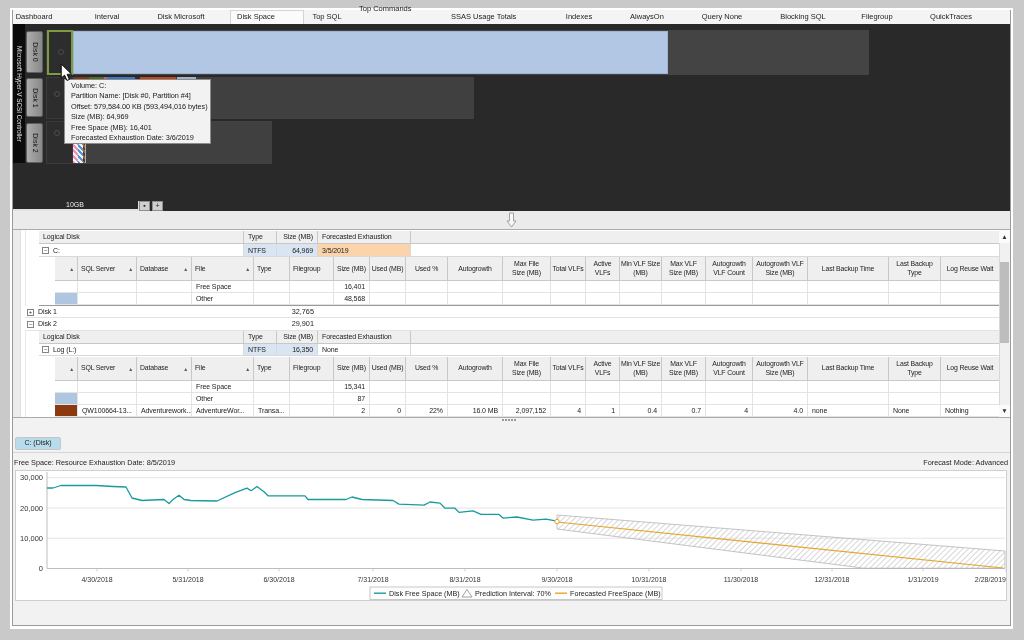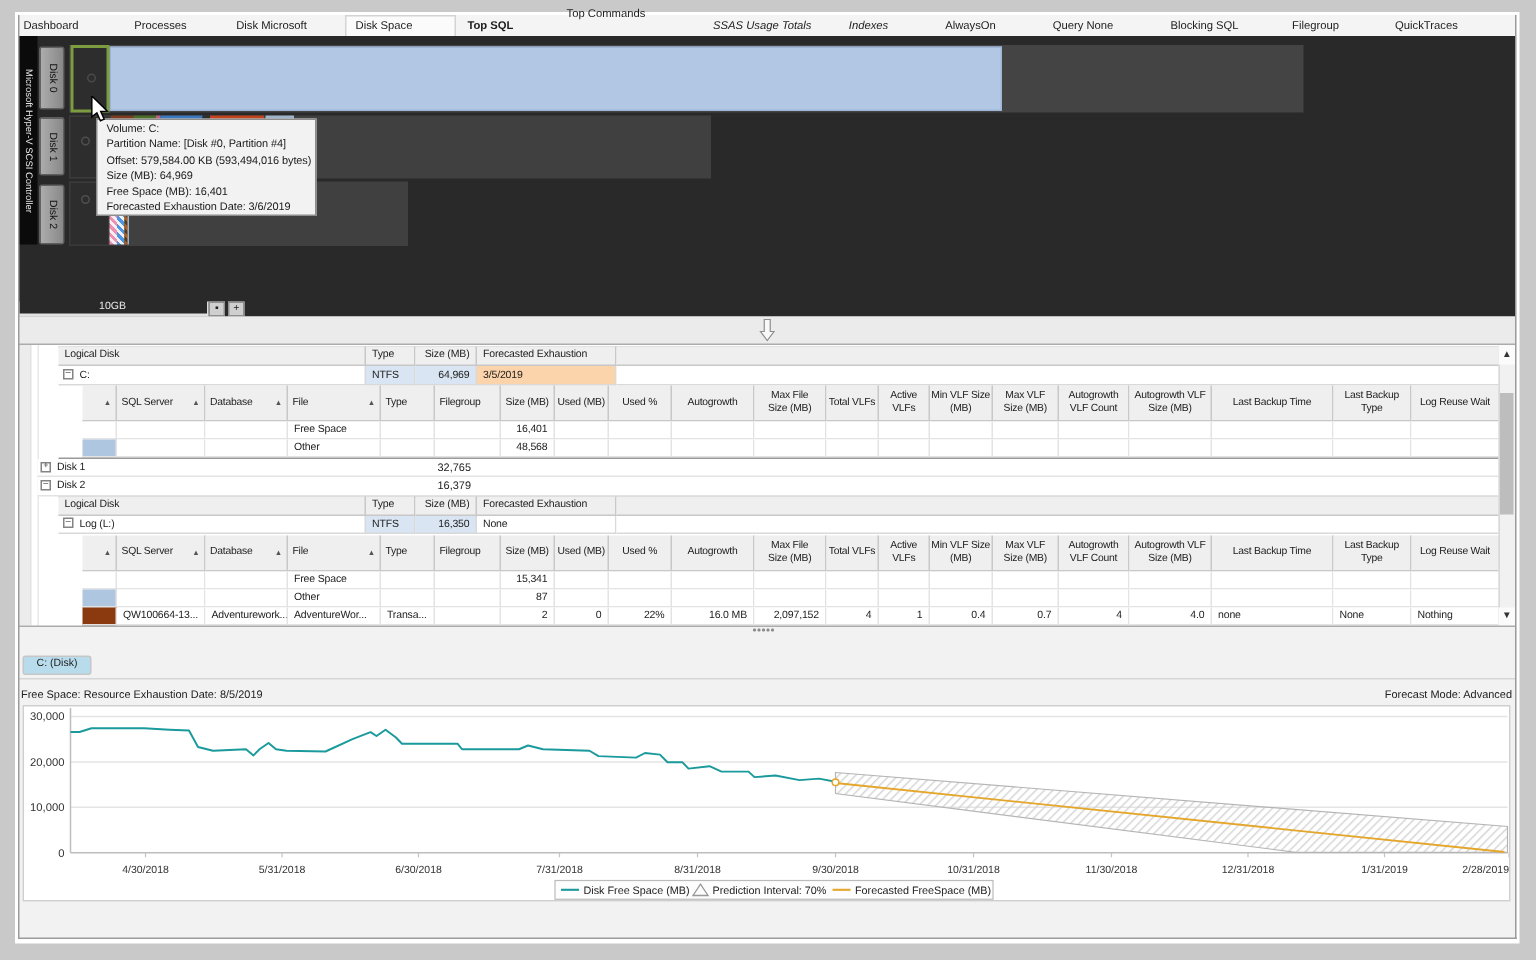--- a/index.html
+++ b/index.html
@@ -2,27 +2,27 @@
 <html><head><meta charset="utf-8"><style>
 *{margin:0;padding:0;box-sizing:border-box}
 html,body{width:1024px;height:640px;background:#c9c9c9;font-family:"Liberation Sans",sans-serif;overflow:hidden}
 .a{position:absolute}
 </style></head><body>
 <div class="a" style="left:10px;top:8px;width:1003px;height:621px;background:#fff;"></div>
 <div class="a" style="left:12px;top:10px;width:999px;height:616px;background:#f2f2f2;border:1px solid #9b9b9b;border-top:none;"></div>
 <div class="a" style="left:12px;top:10px;width:998px;height:14px;background:#f4f4f4;"></div>
 <div class="a" style="left:230px;top:10px;width:74px;height:14px;background:#fbfbfb;border:1px solid #d4d4d4;border-bottom:none;"></div>
 <div class="a" style="left:-11px;top:12px;width:90px;height:11px;font-size:7.5px;color:#1c1c1c;text-align:center;">Dashboard</div>
-<div class="a" style="left:62px;top:12px;width:90px;height:11px;font-size:7.5px;color:#1c1c1c;text-align:center;">Processes</div>
+<div class="a" style="left:62px;top:12px;width:90px;height:11px;font-size:7.5px;color:#1c1c1c;text-align:center;">Interval</div>
 <div class="a" style="left:136px;top:12px;width:90px;height:11px;font-size:7.5px;color:#1c1c1c;text-align:center;">Disk Microsoft</div>
 <div class="a" style="left:211px;top:12px;width:90px;height:11px;font-size:7.5px;color:#1c1c1c;text-align:center;">Disk Space</div>
-<div class="a" style="left:282px;top:12px;width:90px;height:11px;font-size:7.5px;color:#1c1c1c;text-align:center;font-weight:bold;">Top SQL</div>
-<div class="a" style="left:359px;top:4px;width:90px;height:11px;font-size:7.5px;color:#1c1c1c;text-align:center;">Top Commands</div>
-<div class="a" style="left:451px;top:12px;width:90px;height:11px;font-size:7.5px;color:#1c1c1c;text-align:right;font-style:italic;">SSAS Usage Totals</div>
-<div class="a" style="left:534px;top:12px;width:90px;height:11px;font-size:7.5px;color:#1c1c1c;text-align:center;font-style:italic;">Indexes</div>
+<div class="a" style="left:282px;top:12px;width:90px;height:11px;font-size:7.5px;color:#1c1c1c;text-align:center;">Top SQL</div>
+<div class="a" style="left:359px;top:4px;width:90px;height:11px;font-size:7.5px;color:#1c1c1c;">Top Commands</div>
+<div class="a" style="left:451px;top:12px;width:90px;height:11px;font-size:7.5px;color:#1c1c1c;text-align:left;">SSAS Usage Totals</div>
+<div class="a" style="left:534px;top:12px;width:90px;height:11px;font-size:7.5px;color:#1c1c1c;text-align:center;">Indexes</div>
 <div class="a" style="left:602px;top:12px;width:90px;height:11px;font-size:7.5px;color:#1c1c1c;text-align:center;">AlwaysOn</div>
 <div class="a" style="left:677px;top:12px;width:90px;height:11px;font-size:7.5px;color:#1c1c1c;text-align:center;">Query None</div>
 <div class="a" style="left:758px;top:12px;width:90px;height:11px;font-size:7.5px;color:#1c1c1c;text-align:center;">Blocking SQL</div>
 <div class="a" style="left:832px;top:12px;width:90px;height:11px;font-size:7.5px;color:#1c1c1c;text-align:center;">Filegroup</div>
 <div class="a" style="left:906px;top:12px;width:90px;height:11px;font-size:7.5px;color:#1c1c1c;text-align:center;">QuickTraces</div>
 <div class="a" style="left:12px;top:24px;width:998px;height:187px;background:#292929;"></div>
 <div class="a" style="left:12px;top:24px;width:13px;height:139px;background:#0b0b0b;"></div>
 <div class="a" style="left:12px;top:24px;width:13px;height:139px;font-size:6.3px;color:#e8e8e8;">
     <span style="position:absolute;left:50%;top:50%;transform:translate(-50%,-50%) rotate(90deg);white-space:nowrap;display:block;">Microsoft Hyper-V SCSI Controller</span>
   </div>
@@ -153,21 +153,21 @@
     <div class="a" style="left:650px;top:63px;width:44px;height:12px;background:#fff;border-right:1px solid #e3e3e3;border-bottom:1px solid #e3e3e3;font-size:7px;letter-spacing:-0.1px;color:#1c1c1c;text-align:left;padding-left:4px;line-height:12px;overflow:hidden;"></div>
     <div class="a" style="left:694px;top:63px;width:47px;height:12px;background:#fff;border-right:1px solid #e3e3e3;border-bottom:1px solid #e3e3e3;font-size:7px;letter-spacing:-0.1px;color:#1c1c1c;text-align:left;padding-left:4px;line-height:12px;overflow:hidden;"></div>
     <div class="a" style="left:741px;top:63px;width:55px;height:12px;background:#fff;border-right:1px solid #e3e3e3;border-bottom:1px solid #e3e3e3;font-size:7px;letter-spacing:-0.1px;color:#1c1c1c;text-align:left;padding-left:4px;line-height:12px;overflow:hidden;"></div>
     <div class="a" style="left:796px;top:63px;width:81px;height:12px;background:#fff;border-right:1px solid #e3e3e3;border-bottom:1px solid #e3e3e3;font-size:7px;letter-spacing:-0.1px;color:#1c1c1c;text-align:left;padding-left:4px;line-height:12px;overflow:hidden;"></div>
     <div class="a" style="left:877px;top:63px;width:52px;height:12px;background:#fff;border-right:1px solid #e3e3e3;border-bottom:1px solid #e3e3e3;font-size:7px;letter-spacing:-0.1px;color:#1c1c1c;text-align:left;padding-left:4px;line-height:12px;overflow:hidden;"></div>
     <div class="a" style="left:929px;top:63px;width:59px;height:12px;background:#fff;border-right:1px solid #e3e3e3;border-bottom:1px solid #e3e3e3;font-size:7px;letter-spacing:-0.1px;color:#1c1c1c;text-align:left;padding-left:4px;line-height:12px;overflow:hidden;"></div>
     <div class="a" style="left:27px;top:75px;width:961px;height:1px;background:#9a9a9a;"></div>
     <div class="a" style="left:13px;top:76px;width:975px;height:12px;background:#fff;border-right:1px solid #e3e3e3;border-bottom:1px solid #e3e3e3;font-size:7px;letter-spacing:-0.1px;color:#1c1c1c;text-align:left;padding-left:2px;line-height:12px;overflow:hidden;"><span style="display:inline-block;width:7px;height:7px;border:1px solid #848484;background:#fff;line-height:5.5px;text-align:center;font-size:6px;vertical-align:middle;margin-right:4px;color:#333;">+</span>Disk 1</div>
     <div class="a" style="left:265px;top:76px;width:37px;height:12px;font-size:7.3px;color:#1c1c1c;text-align:right;line-height:12px;">32,765</div>
     <div class="a" style="left:13px;top:88px;width:975px;height:12.5px;background:#fff;border-right:1px solid #e3e3e3;border-bottom:1px solid #e3e3e3;font-size:7px;letter-spacing:-0.1px;color:#1c1c1c;text-align:left;padding-left:2px;line-height:12.5px;overflow:hidden;"><span style="display:inline-block;width:7px;height:7px;border:1px solid #848484;background:#fff;line-height:5px;text-align:center;font-size:6px;vertical-align:middle;margin-right:4px;color:#333;">–</span>Disk 2</div>
-    <div class="a" style="left:265px;top:88px;width:37px;height:12px;font-size:7.3px;color:#1c1c1c;text-align:right;line-height:12px;">16,379</div>
+    <div class="a" style="left:265px;top:88px;width:37px;height:12px;font-size:7.3px;color:#1c1c1c;text-align:right;line-height:12px;">29,901</div>
     <div class="a" style="left:27px;top:100.5px;width:961px;height:1px;background:#a8a8a8;"></div>
     <div class="a" style="left:27px;top:101px;width:205px;height:12.5px;background:#efefef;border-right:1px solid #c8c8c8;border-bottom:1px solid #c8c8c8;font-size:7px;letter-spacing:-0.1px;color:#1c1c1c;text-align:left;padding-left:4px;line-height:12.5px;overflow:hidden;">Logical Disk</div>
     <div class="a" style="left:232px;top:101px;width:33px;height:12.5px;background:#efefef;border-right:1px solid #c8c8c8;border-bottom:1px solid #c8c8c8;font-size:7px;letter-spacing:-0.1px;color:#1c1c1c;text-align:left;padding-left:4px;line-height:12.5px;overflow:hidden;">Type</div>
     <div class="a" style="left:265px;top:101px;width:41px;height:12.5px;background:#efefef;border-right:1px solid #c8c8c8;border-bottom:1px solid #c8c8c8;font-size:7px;letter-spacing:-0.1px;color:#1c1c1c;text-align:right;padding-right:4px;line-height:12.5px;overflow:hidden;">Size (MB)</div>
     <div class="a" style="left:306px;top:101px;width:93px;height:12.5px;background:#efefef;border-right:1px solid #c8c8c8;border-bottom:1px solid #c8c8c8;font-size:7px;letter-spacing:-0.1px;color:#1c1c1c;text-align:left;padding-left:4px;line-height:12.5px;overflow:hidden;">Forecasted Exhaustion</div>
     <div class="a" style="left:399px;top:101px;width:589px;height:12.5px;background:#efefef;border-right:1px solid #c8c8c8;border-bottom:1px solid #c8c8c8;font-size:7px;letter-spacing:-0.1px;color:#1c1c1c;text-align:left;padding-left:4px;line-height:12.5px;overflow:hidden;"></div>
     <div class="a" style="left:27px;top:113.5px;width:205px;height:12.5px;background:#fff;border-right:1px solid #d9d9d9;border-bottom:1px solid #d9d9d9;font-size:7px;letter-spacing:-0.1px;color:#1c1c1c;text-align:left;padding-left:3px;line-height:12.5px;overflow:hidden;"><span style="display:inline-block;width:7px;height:7px;border:1px solid #848484;background:#fff;line-height:5px;text-align:center;font-size:6px;vertical-align:middle;margin-right:4px;color:#333;">–</span>Log (L:)</div>
     <div class="a" style="left:232px;top:113.5px;width:33px;height:12.5px;background:#d9e5f2;border-right:1px solid #d9d9d9;border-bottom:1px solid #d9d9d9;font-size:7px;letter-spacing:-0.1px;color:#1c1c1c;text-align:left;padding-left:4px;line-height:12.5px;overflow:hidden;">NTFS</div>
     <div class="a" style="left:265px;top:113.5px;width:41px;height:12.5px;background:#d9e5f2;border-right:1px solid #d9d9d9;border-bottom:1px solid #d9d9d9;font-size:7px;letter-spacing:-0.1px;color:#1c1c1c;text-align:right;padding-right:4px;line-height:12.5px;overflow:hidden;">16,350</div>
     <div class="a" style="left:306px;top:113.5px;width:93px;height:12.5px;background:#fff;border-right:1px solid #d9d9d9;border-bottom:1px solid #d9d9d9;font-size:7px;letter-spacing:-0.1px;color:#1c1c1c;text-align:left;padding-left:4px;line-height:12.5px;overflow:hidden;">None</div>

